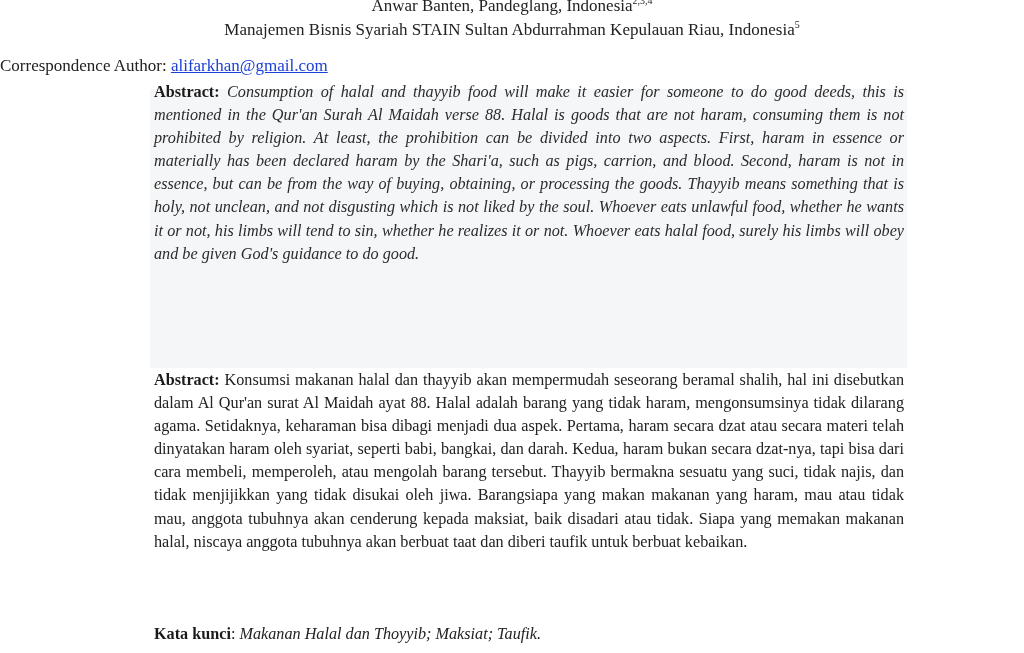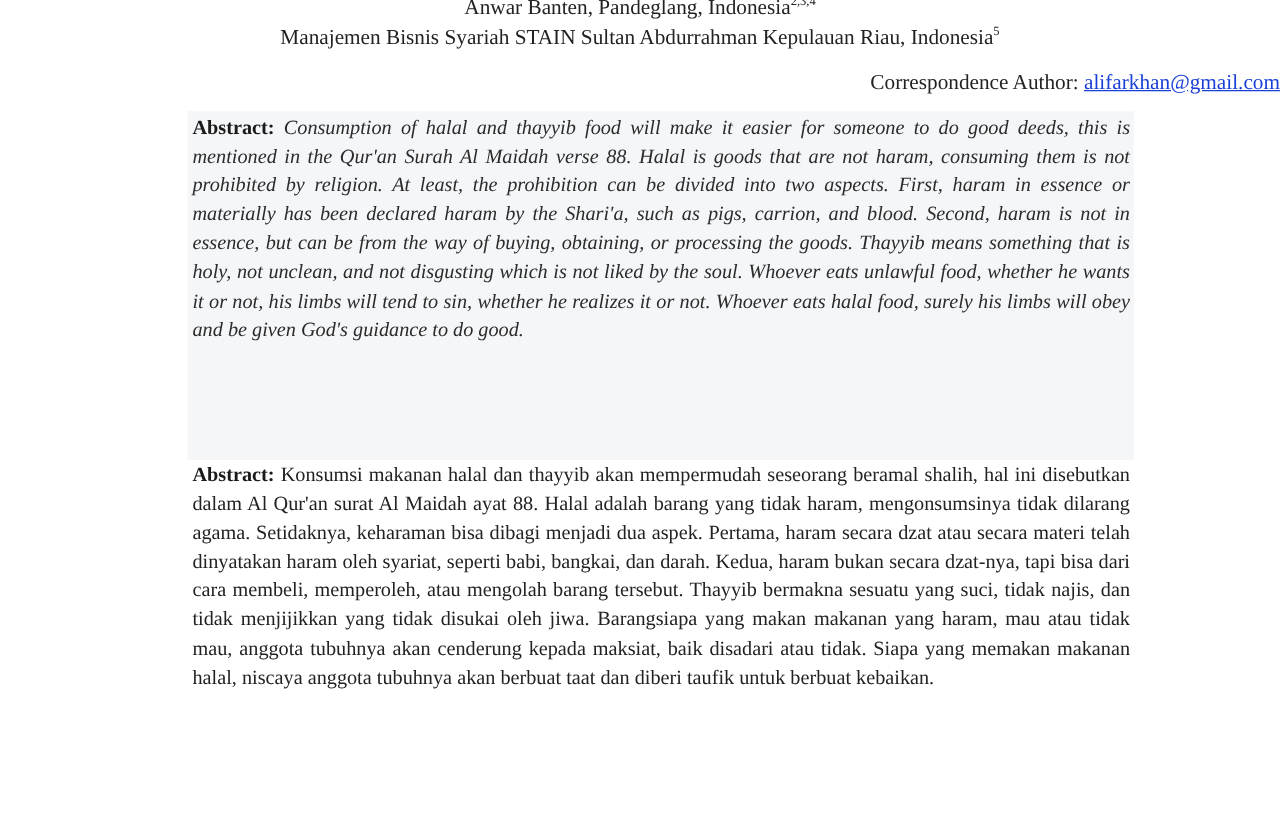--- a/index.html
+++ b/index.html
@@ -31,21 +31,21 @@
     .affil-line sup {
       font-size: 10px;
       vertical-align: super;
       line-height: 0;
     }
     .corr-line {
       position: absolute;
       top: 55px;
       left: 0;
       width: 1024px;
-      text-align: right;
+      text-align: left;
       font-size: 17px;
       line-height: 22px;
       color: #222;
     }
     .corr-line a {
       color: #1a3fd6;
       text-decoration: underline;
     }
     .abstract-box {
       position: absolute;
@@ -59,21 +59,21 @@
       position: absolute;
       left: 154px;
       width: 750px;
       font-size: 16.2px;
       line-height: 23.1px;
       text-align: justify;
       text-align-last: left;
       color: #2b2b2b;
     }
     .en-abstract {
-      top: 91px;
+      top: 81px;
       font-style: italic;
     }
     .en-abstract .label,
     .keyword .label,
     .id-abstract .label,
     .id-keyword .label {
       font-style: normal;
       font-weight: bold;
       color: #1a1a1a;
     }
@@ -172,15 +172,18 @@
     <span class="label">Abstract:</span>
     <span>Consumption of halal and thayyib food  will make it easier for someone to do good deeds, this is mentioned in the Qur'an Surah Al Maidah verse 88. Halal is goods that are not haram, consuming them is not prohibited by religion. At least, the prohibition can be divided into two aspects. First, haram in essence or materially has been declared haram by the Shari'a, such as pigs, carrion, and blood. Second, haram is not in essence, but can be from the way of buying, obtaining, or processing the goods. Thayyib means something that is holy, not unclean, and not disgusting which is not liked by the soul. Whoever eats unlawful food, whether he wants it or not, his limbs will tend to sin, whether he realizes it or not. Whoever eats halal food, surely his limbs will obey and be given God's guidance to do good.</span>
   </div>
 
 
   <div class="para id-abstract">
     <span class="label">Abstract:</span>
     <span>Konsumsi makanan halal dan thayyib  akan mempermudah seseorang beramal shalih, hal ini disebutkan dalam Al Qur'an surat Al Maidah ayat 88. Halal adalah  barang yang tidak haram,  mengonsumsinya tidak dilarang agama. Setidaknya, keharaman bisa dibagi menjadi dua aspek. Pertama, haram secara dzat atau secara materi telah dinyatakan haram oleh syariat, seperti babi, bangkai, dan darah. Kedua, haram bukan secara dzat-nya, tapi bisa dari cara membeli, memperoleh, atau mengolah barang tersebut. Thayyib bermakna sesuatu yang suci, tidak najis, dan tidak menjijikkan yang tidak disukai oleh jiwa. Barangsiapa yang makan makanan yang haram, mau atau tidak mau, anggota tubuhnya akan cenderung kepada maksiat, baik disadari atau tidak. Siapa yang memakan makanan halal, niscaya anggota tubuhnya akan berbuat taat dan diberi taufik untuk berbuat kebaikan.</span>
   </div>
 
+  <div class="id-keyword">
+    <span class="label">Kata kunci</span><span>: </span><span class="kw-text">Makanan Halal dan Thoyyib; Maksiat; Taufik.</span>
+  </div>
 
 
 </div>
 
 </body></html>

